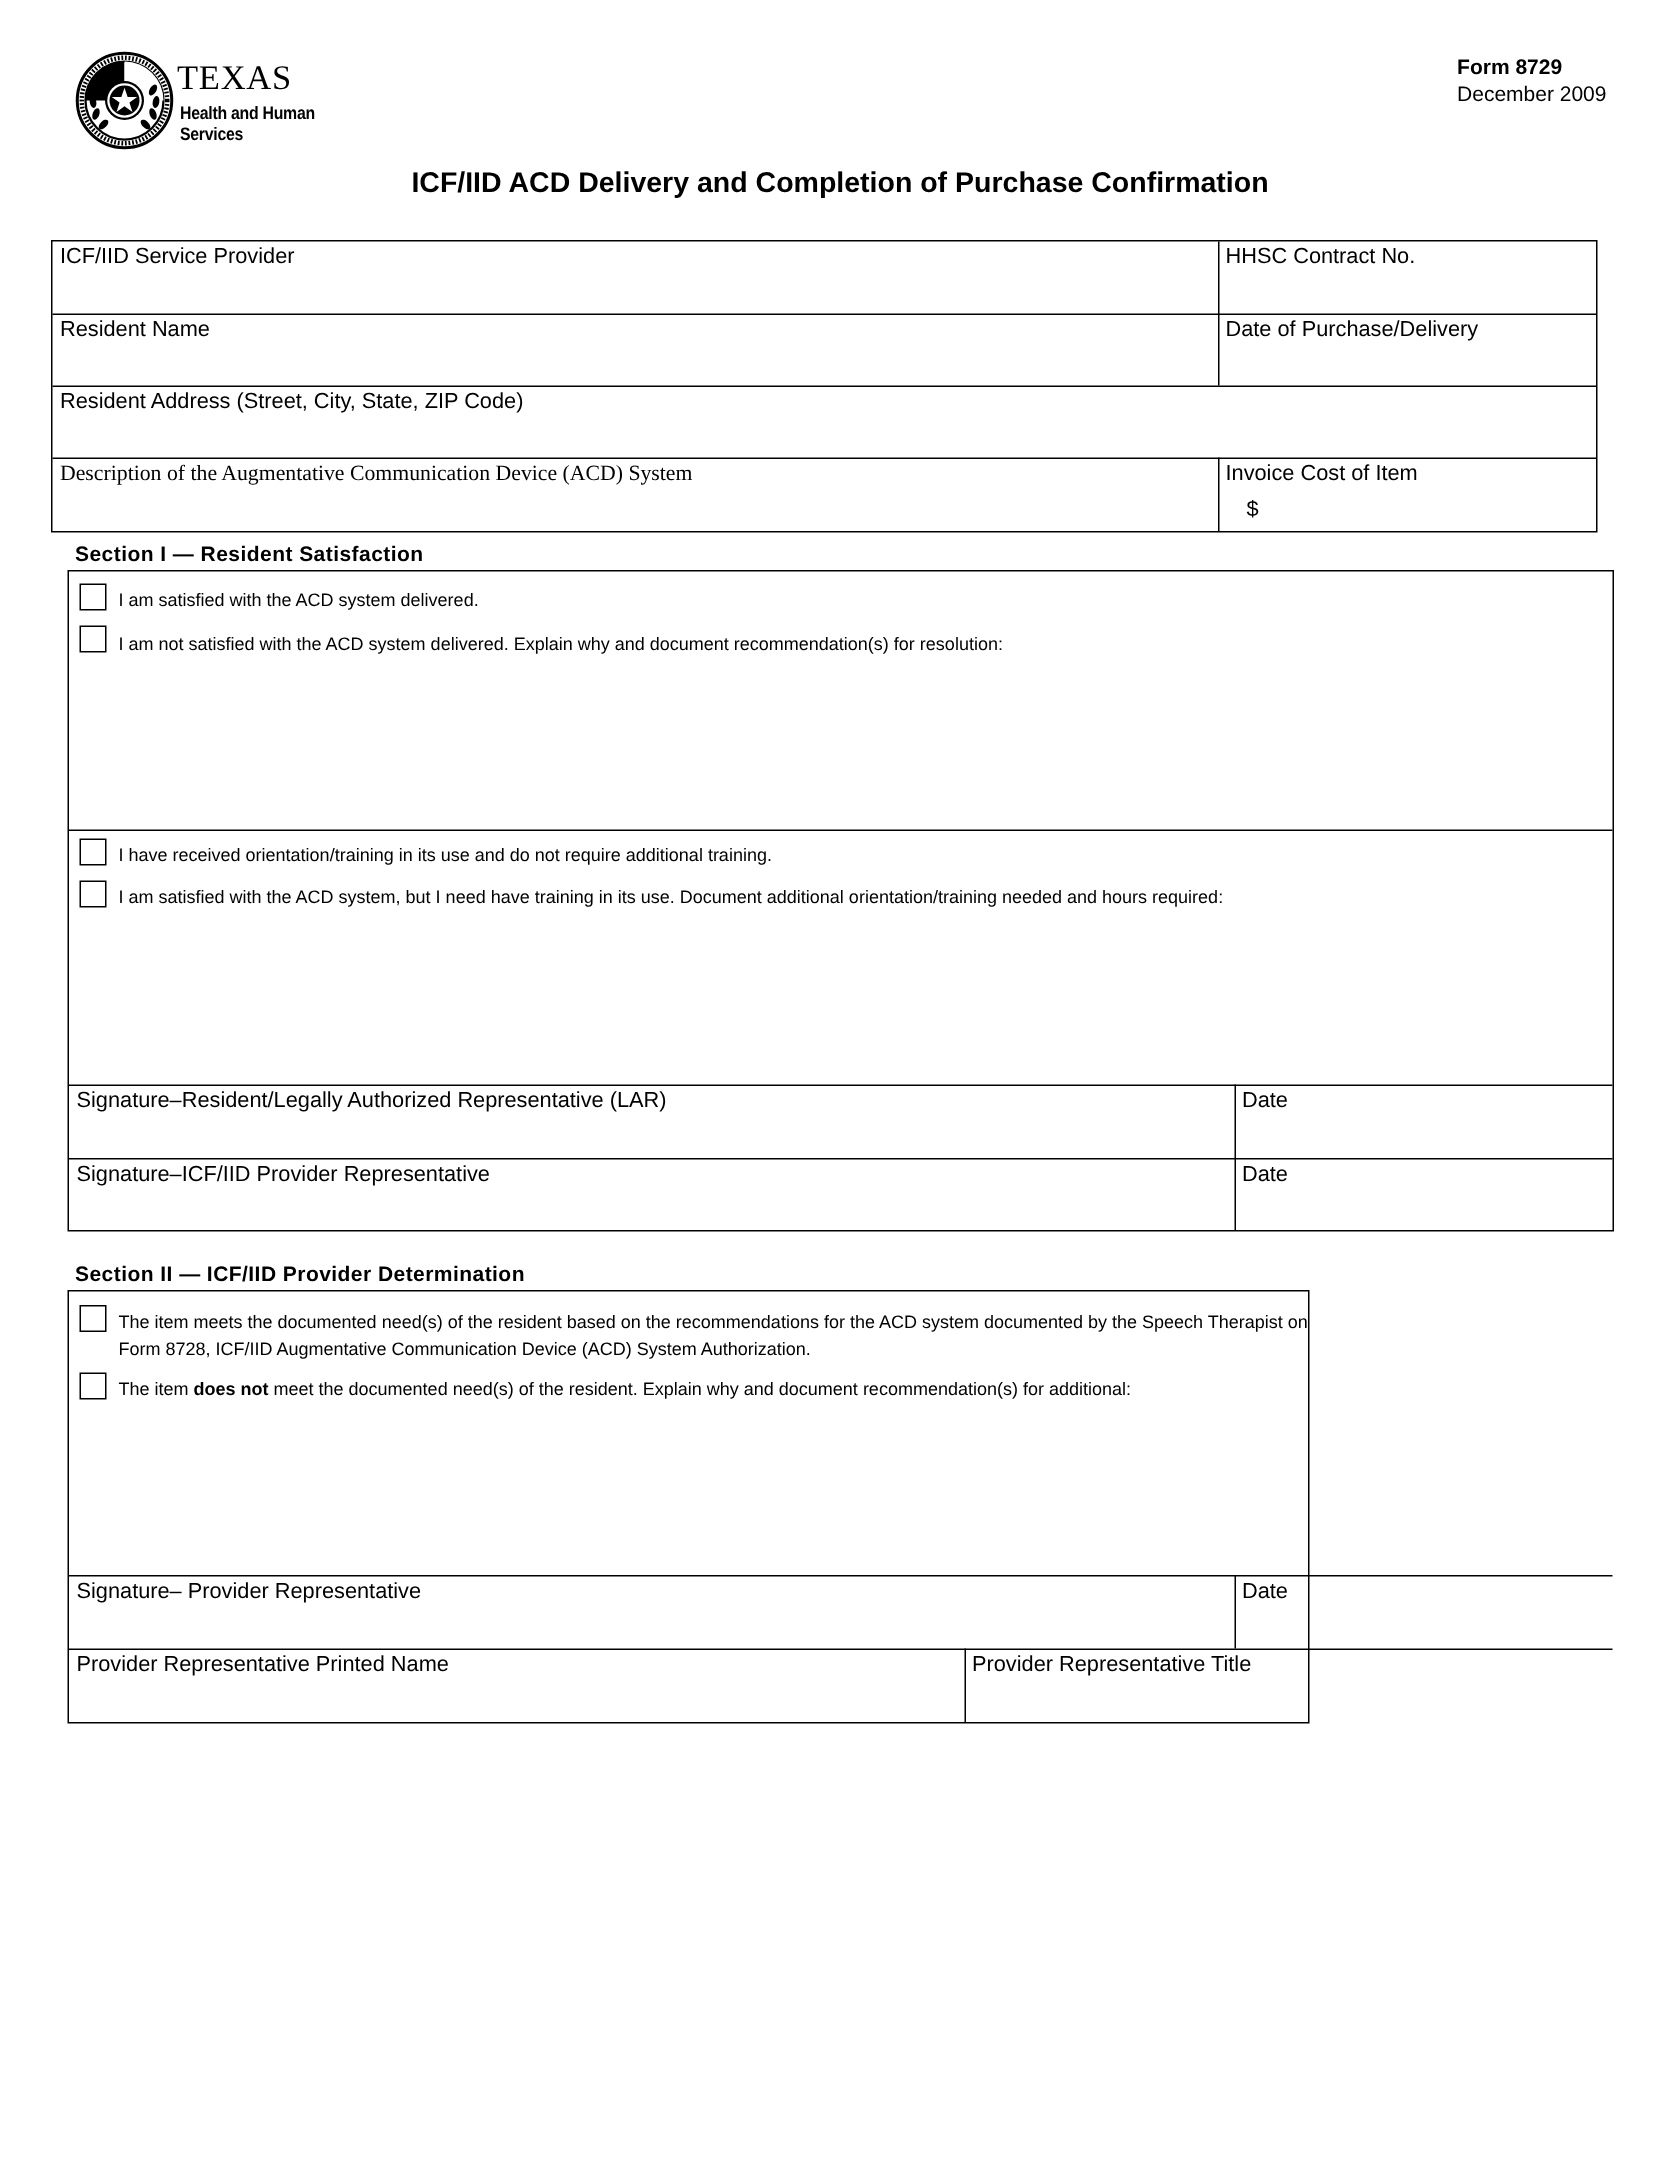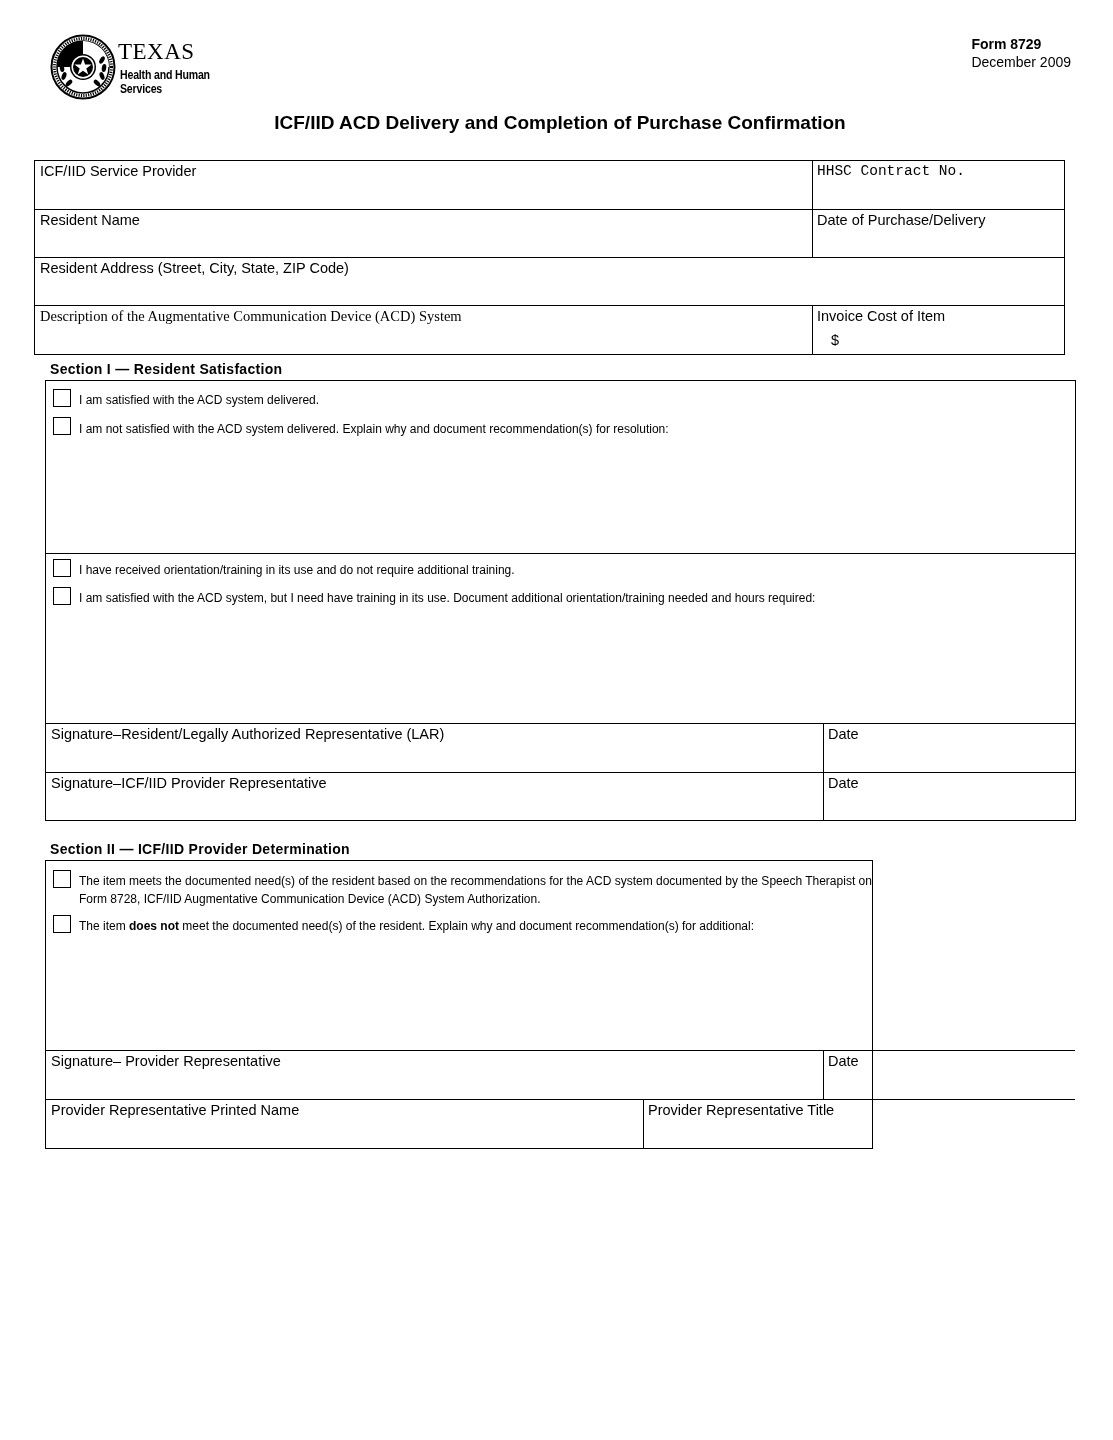--- a/index.html
+++ b/index.html
@@ -65,21 +65,21 @@
   <div class="hline" style="left:0; top:48px; width:1029px;"></div>
   <div class="hline" style="left:0; top:96px; width:1029px;"></div>
   <div class="hline" style="left:0; top:144px; width:1029px;"></div>
   <div class="vline" style="left:777px; top:0; height:96px;"></div>
   <div class="vline" style="left:777px; top:144px; height:49px;"></div>
 
   <div class="field" style="left:0; top:0; width:777px; height:48px;">
     <span class="lbl" style="left:5px; top:2px;">ICF/IID Service Provider</span>
   </div>
   <div class="field" style="left:778px; top:0; width:251px; height:48px;">
-    <span class="lbl" style="left:4px; top:2px;font-family:Liberation Mono, monospace;">HHSC Contract No.</span>
+    <span class="lbl" style="left:4px; top:2px;">HHSC Contract No.</span>
   </div>
   <div class="field" style="left:0; top:49px; width:777px; height:47px;">
     <span class="lbl" style="left:5px; top:2px;">Resident Name</span>
   </div>
   <div class="field" style="left:778px; top:49px; width:251px; height:47px;">
     <span class="lbl" style="left:4px; top:2px;">Date of Purchase/Delivery</span>
   </div>
   <div class="field" style="left:0; top:97px; width:1029px; height:47px;">
     <span class="lbl" style="left:5px; top:2px;">Resident Address (Street, City, State, ZIP Code)</span>
   </div>

